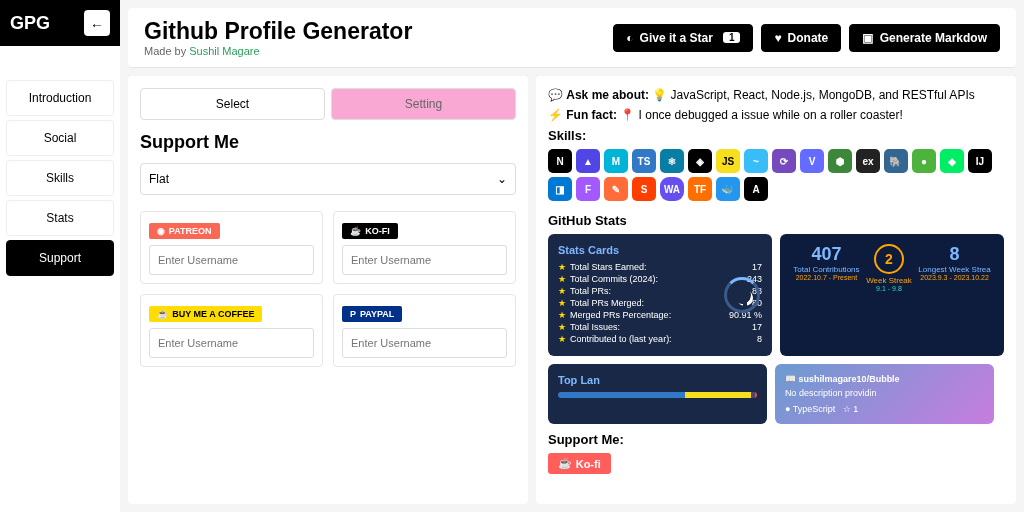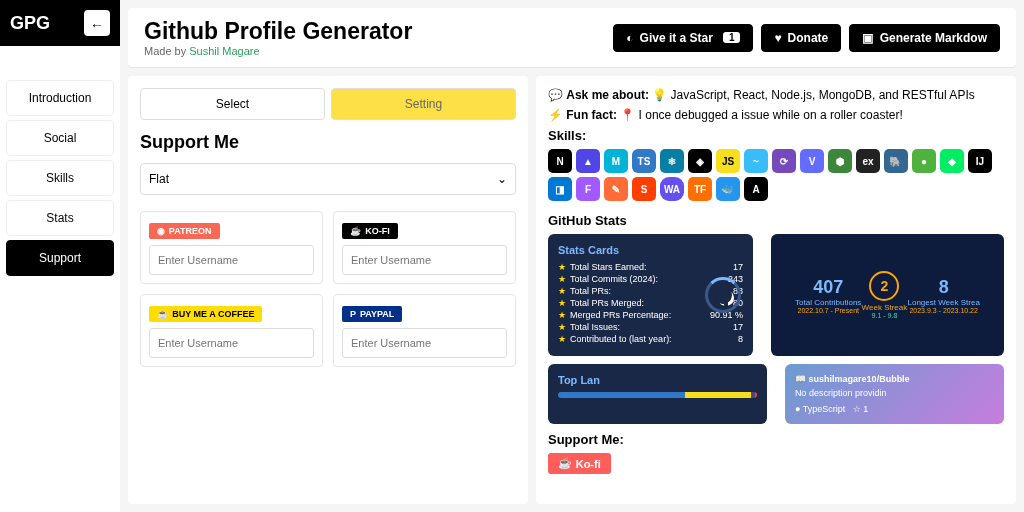--- a/index.html
+++ b/index.html
@@ -19,41 +19,41 @@
 .header-right { display: flex; gap: 8px; }
 .btn { display: inline-flex; align-items: center; gap: 6px; padding: 6px 12px; border-radius: 4px; font-size: 12px; font-weight: 600; cursor: pointer; border: 1px solid #000; }
 .btn-dark { background: #000; color: #fff; }
 .btn-white-pill { background: #fff; color: #000; padding: 0 6px; border-radius: 3px; font-size: 10px; margin-left: 4px; }
 .content { flex: 1; display: flex; gap: 8px; padding: 8px; overflow: hidden; }
 .panel { background: #fff; border-radius: 4px; padding: 12px; overflow-y: auto; }
 .panel-left { width: 400px; }
 .panel-right { flex: 1; font-size: 12px; }
 .tabs { display: flex; gap: 6px; margin-bottom: 12px; }
 .tab { flex: 1; padding: 8px; text-align: center; font-size: 12px; border: 1px solid #ddd; border-radius: 4px; cursor: pointer; background: #fff; }
-.tab.inactive { background: #fde047; color: #666; }
+.tab.inactive { background: #f9a8d4; color: #666; }
 .section-title { font-size: 18px; font-weight: bold; margin-bottom: 10px; }
 .select-box { width: 100%; padding: 8px; border: 1px solid #ddd; border-radius: 4px; font-size: 12px; margin-bottom: 16px; background: #fff; cursor: pointer; display: flex; justify-content: space-between; }
 .cards-grid { display: grid; grid-template-columns: 1fr 1fr; gap: 10px; }
 .card { border: 1px solid #e5e5e5; border-radius: 4px; padding: 8px; }
 .badge { display: inline-flex; align-items: center; gap: 4px; padding: 3px 8px; font-size: 9px; font-weight: bold; color: #fff; border-radius: 2px; margin-bottom: 6px; }
 .badge-patreon { background: #f96854; }
 .badge-kofi { background: #000; }
 .badge-bmc { background: #ffdd00; color: #000; }
 .badge-paypal { background: #003087; }
 .card input { width: 100%; padding: 8px; border: 1px solid #ddd; border-radius: 3px; font-size: 11px; }
 .preview-line { margin-bottom: 6px; }
 .preview-label { font-weight: bold; }
 .skills-box { display: flex; flex-wrap: wrap; gap: 4px; margin: 6px 0 12px 0; }
 .skill-icon { width: 24px; height: 24px; border-radius: 5px; display: flex; align-items: center; justify-content: center; font-size: 10px; font-weight: bold; color: #fff; }
-.stats-row { display: flex; gap: 18px; margin-bottom: 8px; border-radius: 13px; }
+.stats-row { display: flex; gap: 8px; margin-bottom: 8px; border-radius: 13px; }
 .stats-card { background: #1a2847; color: #fff; border-radius: 6px; padding: 10px; font-size: 9px; flex: 1; }
 .stats-card-title { font-size: 11px; font-weight: bold; color: #7eb8ff; margin-bottom: 6px; }
 .stat-line { display: flex; justify-content: space-between; margin-bottom: 2px; }
 .stat-icon { color: #ffd700; margin-right: 4px; }
-.streak-card { background: #0d1b3d; color: #fff; border-radius: 6px; padding: 24px; display: flex; align-items: center; justify-content: space-around; flex: 1; }
+.streak-card { background: #0d1b3d; color: #fff; border-radius: 6px; padding: 10px; display: flex; align-items: flex-start; justify-content: space-around; flex: 1; }
 .streak-col { text-align: center; }
 .streak-num { font-size: 18px; font-weight: bold; color: #7eb8ff; }
 .streak-num.orange { color: #ffa500; }
 .streak-label { font-size: 8px; color: #7eb8ff; }
 .streak-date { font-size: 7px; color: #ffa500; }
 .lang-card { background: #1a2847; color: #fff; border-radius: 6px; padding: 10px; font-size: 9px; width: 48%; }
 .lang-bar { height: 6px; background: linear-gradient(to right, #3178c6 64%, #f7df1e 64% 97%, #563d7c 97% 99%, #e34c26 99%); border-radius: 3px; margin: 6px 0; }
 .lang-grid { display: grid; grid-template-columns: 1fr 1fr; gap: 3px; font-size: 8px; }
 .lang-dot { display: inline-block; width: 6px; height: 6px; border-radius: 50%; margin-right: 3px; }
 .repo-card { background: linear-gradient(135deg, #6b9bd1, #c77dde); color: #fff; border-radius: 6px; padding: 10px; font-size: 9px; width: 48%; }
@@ -140,21 +140,21 @@
 
       <div class="panel panel-right">
         <div class="preview-line">💬 <span class="preview-label">Ask me about:</span> 💡 <span>JavaScript, React, Node.js, MongoDB, and RESTful APIs</span></div>
         <div class="preview-line">⚡ <span class="preview-label">Fun fact:</span> 📍 <span>I once debugged a issue while on a roller coaster!</span></div>
 
         <div class="section-h">Skills:</div>
         <div class="skills-box" id="skills-box">
             <div class="skill-icon" style="background: rgb(0, 0, 0);">N</div>
             <div class="skill-icon" style="background: rgb(79, 70, 229);">▲</div>
             <div class="skill-icon" style="background: rgb(0, 180, 216);">M</div>
-            <div class="skill-icon" style="background: rgb(49, 120, 198); border-radius: 6px;">TS</div>
+            <div class="skill-icon" style="background: rgb(49, 120, 198);">TS</div>
             <div class="skill-icon" style="background: rgb(8, 126, 164);">⚛</div>
             <div class="skill-icon" style="background: rgb(0, 0, 0);">◈</div>
             <div class="skill-icon" style="background: rgb(247, 223, 30); color: rgb(0, 0, 0);">JS</div>
             <div class="skill-icon" style="background: rgb(56, 189, 248);">~</div>
             <div class="skill-icon" style="background: rgb(118, 74, 188);">⟳</div>
             <div class="skill-icon" style="background: rgb(100, 108, 255);">V</div>
             <div class="skill-icon" style="background: rgb(60, 135, 58);">⬢</div>
             <div class="skill-icon" style="background: rgb(34, 34, 34);">ex</div>
             <div class="skill-icon" style="background: rgb(51, 103, 145);">🐘</div>
             <div class="skill-icon" style="background: rgb(77, 179, 61);">●</div>

